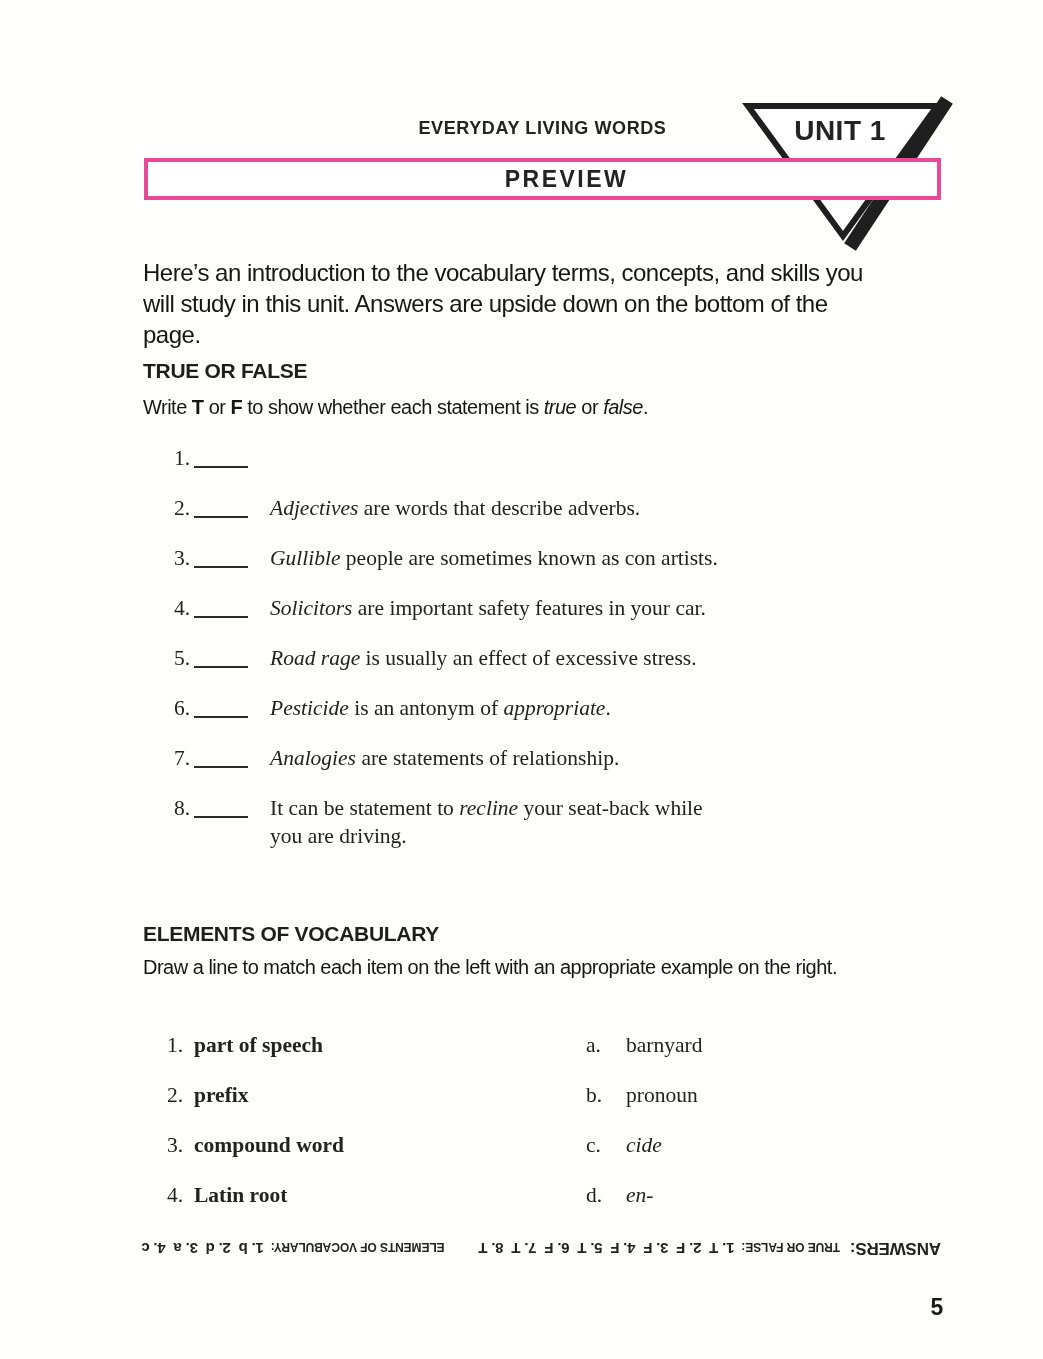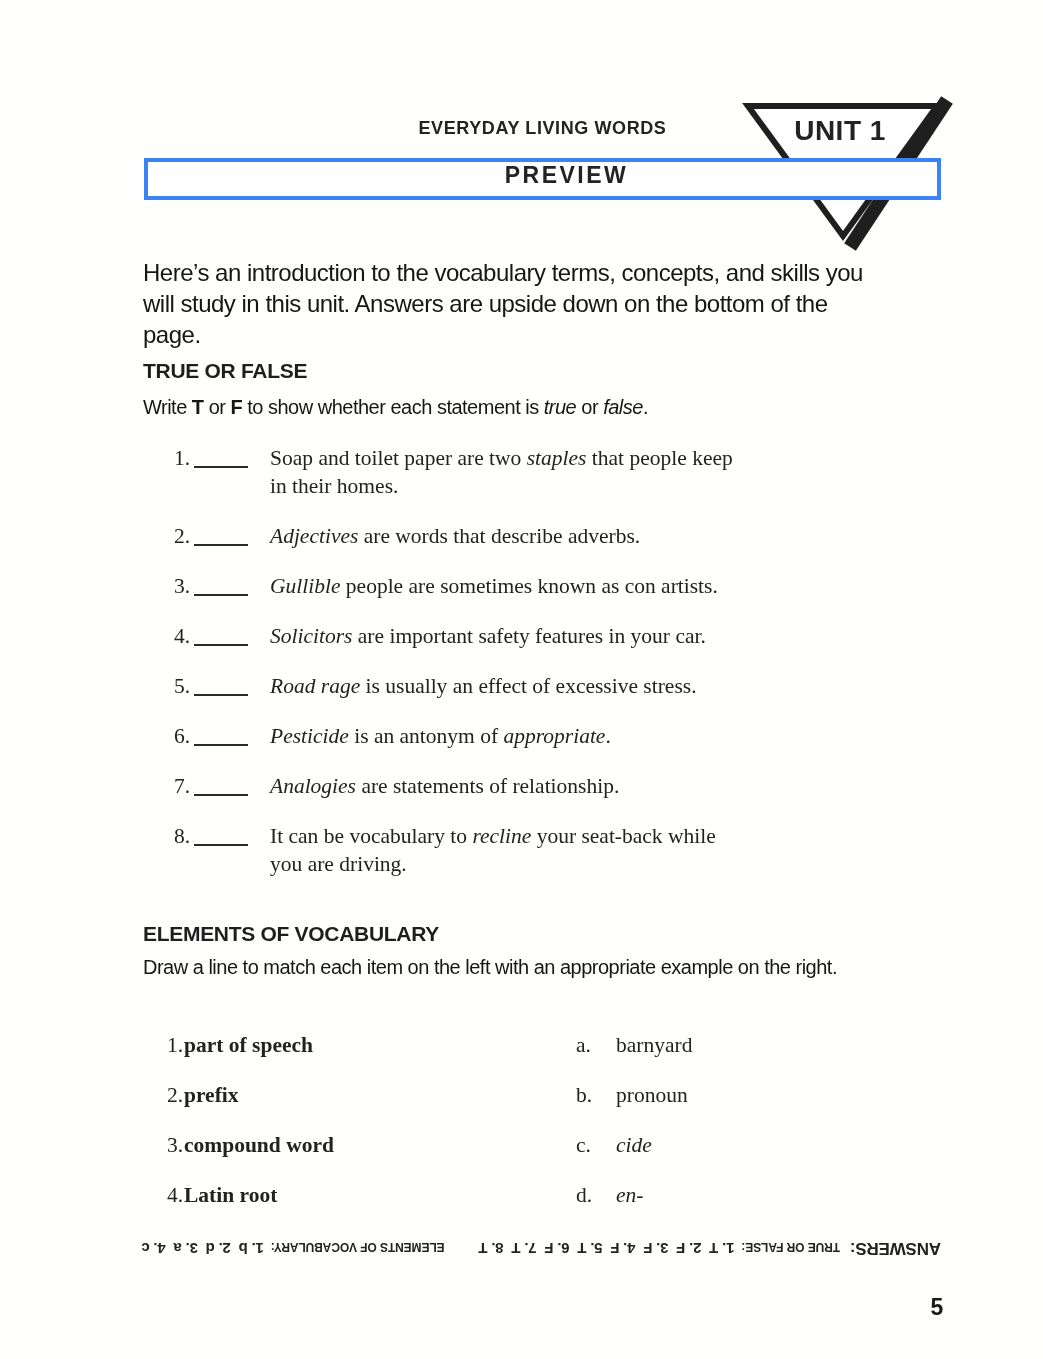--- a/index.html
+++ b/index.html
@@ -18,22 +18,22 @@
   
   .series-title {
     position:absolute; left:144px; top:118px; width:797px;
     text-align:center;
     font-weight:700; font-size:18px; letter-spacing:0.6px;
     color:#232323;
   }
   .unit-badge { position:absolute; left:735px; top:92px; width:230px; height:166px; z-index:1; }
   .preview-box {
     position:absolute; left:144px; top:158px; width:797px; height:42px;
-    border:4px solid #3b82f6; background:#ffffff; z-index:2;
-    display:flex; justify-content:center;padding-left:48px;
+    border:4px solid #ec4899; background:#ffffff; z-index:2;
+    display:flex; align-items:center; justify-content:center;padding-left:48px;
   }
   .preview-title { font-weight:700; font-size:23px; letter-spacing:2.5px; color:#232323; }
 
   
   .intro {
     position:absolute; left:143px; top:257px; width:745px;
     font-size:24px; letter-spacing:-0.5px; line-height:31px; color:#161616;
   }
 
   
@@ -67,21 +67,21 @@
   .tof-text { margin-left:22px; line-height:28px; }
 
   
   .match-list {
     position:absolute; left:143px; top:1000px; width:720px;
     font-family:"Liberation Serif","DejaVu Serif",serif;
     font-size:21.5px; color:#222;
   }
   .match-row { display:flex; align-items:baseline; height:26px; margin-bottom:24px; }
   .m-num    { flex:none; width:40px; text-align:right; }
-  .m-term   { flex:none; margin-left:1px; width:392px; font-weight:700; }
+  .m-term   { flex:none; margin-left:11px; width:392px; font-weight:700; }
   .m-letter { flex:none; width:23px; }
   .m-example{ margin-left:17px;margin-top:33px; }
 
   
   .answers-line {
     position:absolute; left:150px; top:1226px; width:791px; height:32px;
     transform:rotate(180deg);
     display:flex; align-items:baseline;
     white-space:pre; color:#222;
   }
@@ -114,24 +114,20 @@
   </div>
 
   <div class="intro">Here’s an introduction to the vocabulary terms, concepts, and skills you will study in this unit. Answers are upside down on the bottom of the page.</div>
 
   <div class="sec-heading tof">TRUE OR FALSE</div>
   <div class="sec-instruction tof"><span>Write </span><span class="bd">T</span><span> or </span><span class="bd">F</span><span> to show whether each statement is </span><span class="it">true</span><span> or </span><span class="it">false</span><span>.</span></div>
   <div class="tof-list">
       <div class="tof-item">
         <span class="tof-num">1.</span>
         <span class="tof-blank"></span>
-        <div class="tof-text">
-          <div><span>Soap and toilet paper are two </span><span class="it">staples</span><span> that people keep</span></div>
-          <div><span>in their homes.</span></div>
-        </div>
       </div>
       <div class="tof-item">
         <span class="tof-num">2.</span>
         <span class="tof-blank"></span>
         <div class="tof-text">
           <div><span class="it">Adjectives</span><span> are words that describe adverbs.</span></div>
         </div>
       </div>
       <div class="tof-item">
         <span class="tof-num">3.</span>
@@ -165,21 +161,21 @@
         <span class="tof-num">7.</span>
         <span class="tof-blank"></span>
         <div class="tof-text">
           <div><span class="it">Analogies</span><span> are statements of relationship.</span></div>
         </div>
       </div>
       <div class="tof-item">
         <span class="tof-num">8.</span>
         <span class="tof-blank"></span>
         <div class="tof-text">
-          <div><span>It can be vocabulary to </span><span class="it">recline</span><span> your seat-back while</span></div>
+          <div><span>It can be statement to </span><span class="it">recline</span><span> your seat-back while</span></div>
           <div><span>you are driving.</span></div>
         </div>
       </div>
     </div>
 
   <div class="sec-heading eov">ELEMENTS OF VOCABULARY</div>
   <div class="sec-instruction eov">Draw a line to match each item on the left with an appropriate example on the right.</div>
   <div class="match-list">
       <div class="match-row">
         <span class="m-num">1.</span>

